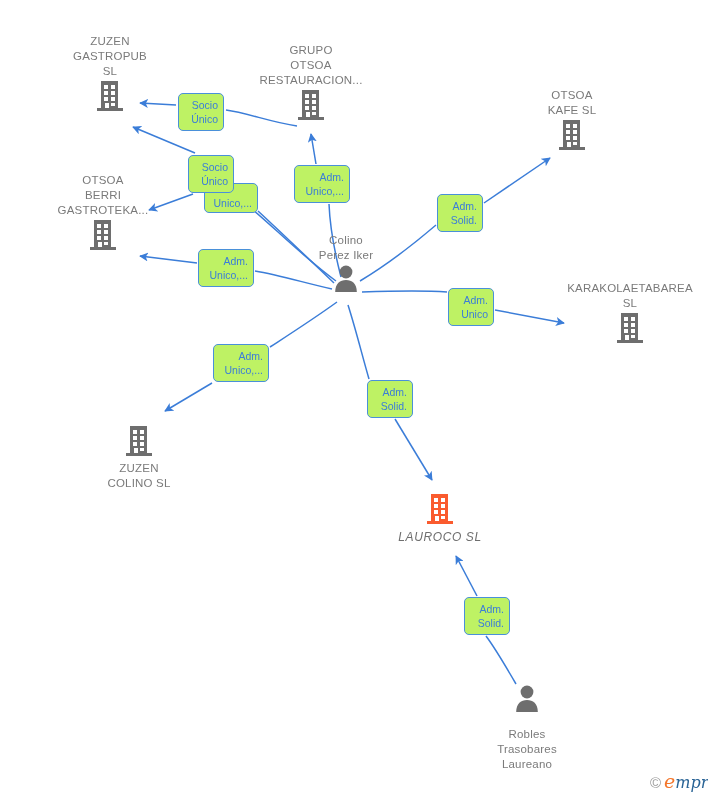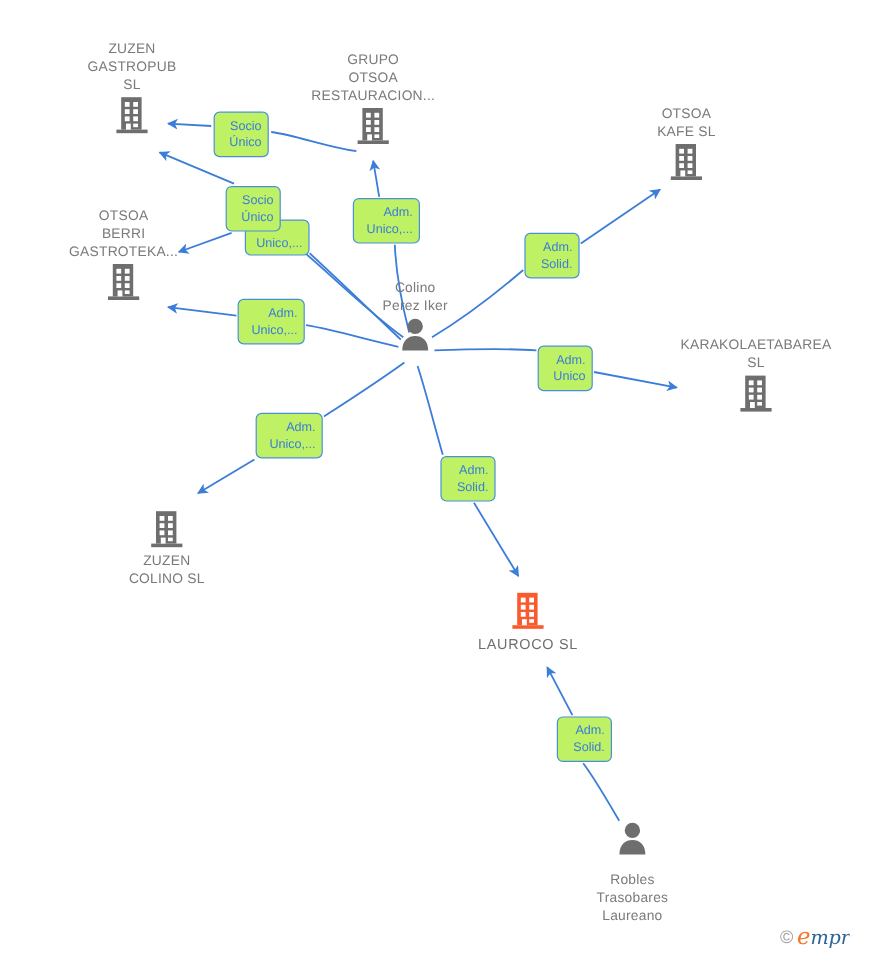--- a/index.html
+++ b/index.html
@@ -47,20 +47,21 @@
     line-height: 15px;
     color: #7a7a7a;
     text-align: center;
     letter-spacing: 0.2px;
     white-space: pre-line;
     user-select: none;
   }
   .node-label.highlight {
     color: #6e6e6e;
     letter-spacing: 0.6px;
+    font-style: italic;
   }
   .node-icon {
     display: block;
     line-height: 0;
   }
   .node.label-above .node-inner {
     flex-direction: column;
   }
   .node.label-below .node-inner {
     flex-direction: column;

